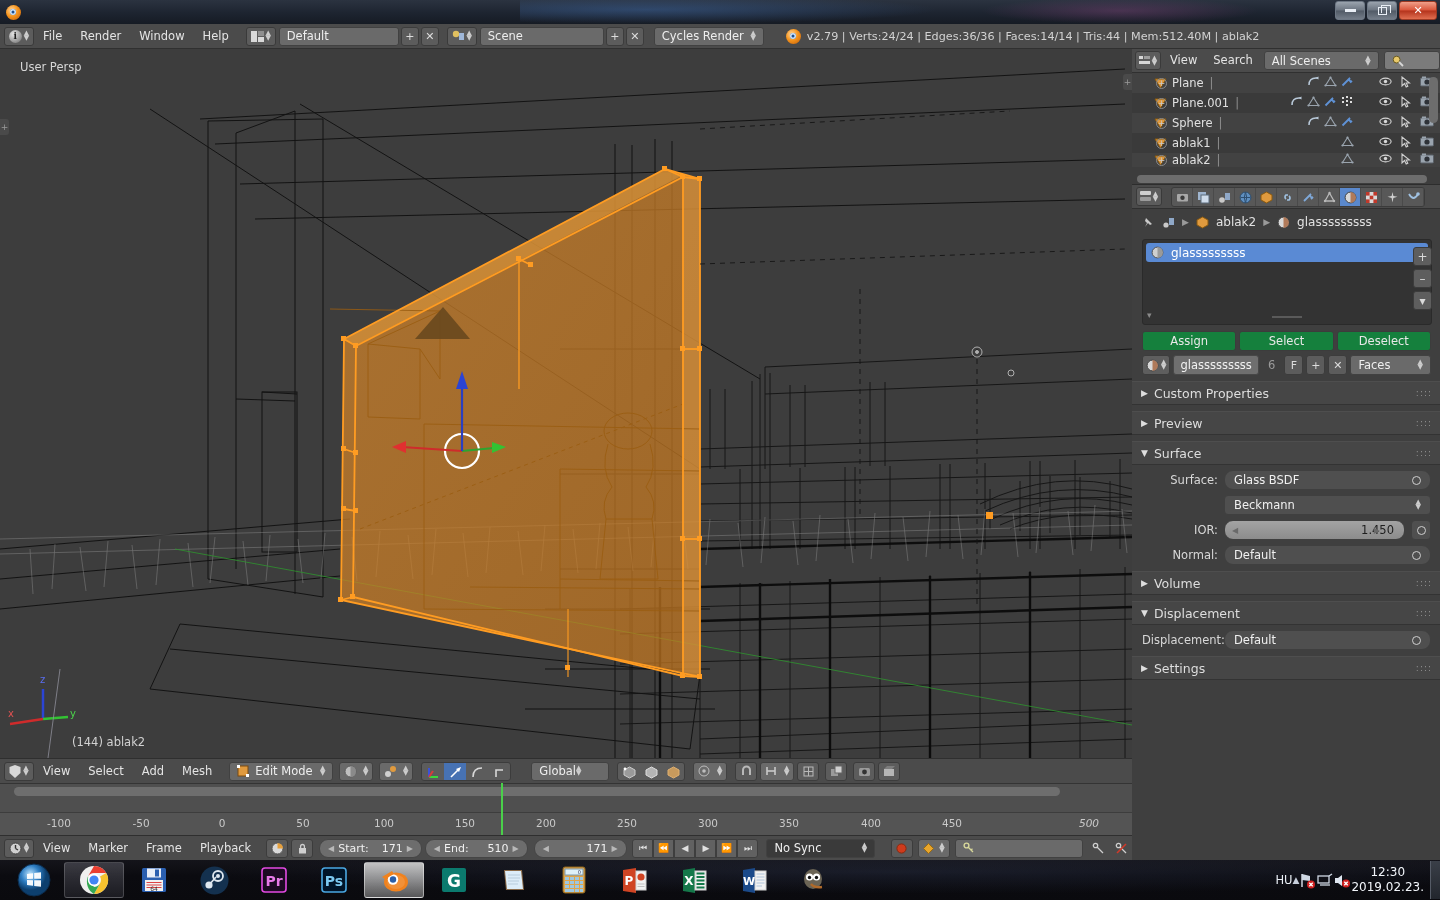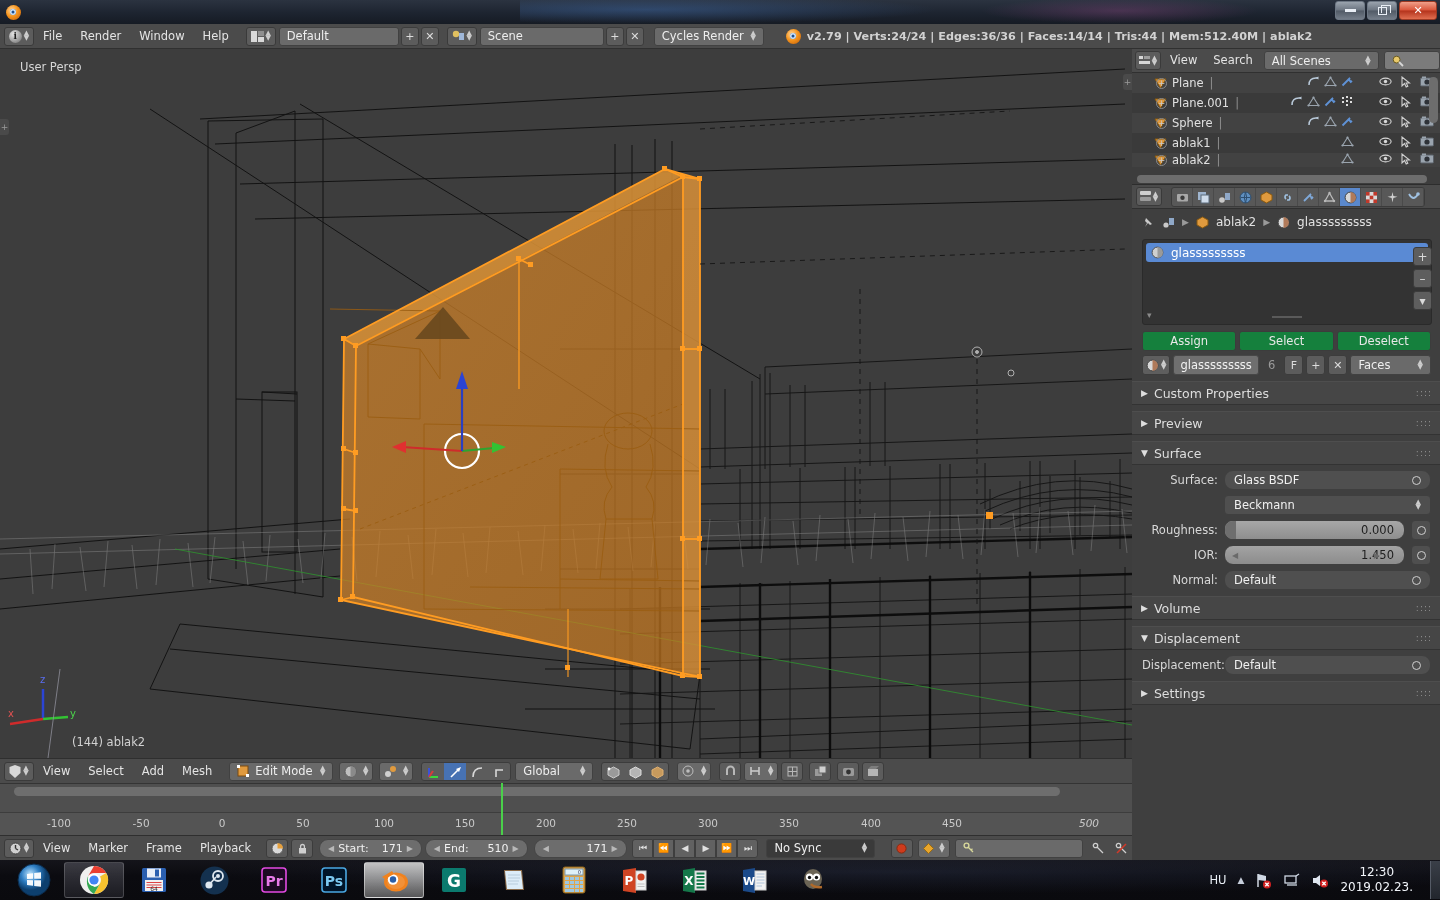--- a/index.html
+++ b/index.html
@@ -45,21 +45,21 @@
            background:radial-gradient(circle at 35% 32%, #e8e8e8, #8e8e8e 70%, #5a5a5a);
            display:flex;align-items:center;justify-content:center; color:#1d1d1d; font-size:9px;
            font-weight:bold; font-family:"DejaVu Serif", serif;}
   .updown { display:flex; flex-direction:column; line-height:5px; font-size:7px; color:#cdcdcd; }
   .menu { padding:0 9px; height:21px; line-height:21px; color:#e4e4e4; }
   .field { height:19px; background:#6a6a6a; border:1px solid #414141; border-radius:3px;
            color:#eee; font-size:11.5px; display:flex; align-items:center; padding:0 7px; }
   .smallbtn { width:18px; height:19px; background:#5c5c5c; border:1px solid #3c3c3c;
            border-radius:3px; display:flex; align-items:center; justify-content:center;
            color:#dcdcdc; font-size:11px; flex:none; }
-  .stats { color:#d2d2d2; font-size:11.2px; white-space:nowrap;font-weight:bold; }
+  .stats { color:#d2d2d2; font-size:11.2px; white-space:nowrap; }
 
   
   .viewport { position:absolute; left:0; top:49px; width:1132px; height:709px;
               background:#3d3d3d; overflow:hidden; }
   .vp-svg { position:absolute; left:0; top:0; }
   .vp-label { position:absolute; left:20px; top:11px; color:#d6d6d6; font-size:11.5px; }
   .vp-obj { position:absolute; left:72px; top:686px; color:#d2d2d2; font-size:11.5px; }
   .vp-plus { position:absolute; left:0px; top:70px; width:9px; height:16px; background:#4a4a4a;
              color:#9a9a9a; font-size:9px; text-align:center; line-height:16px;
              border-radius:0 3px 3px 0; }
@@ -170,21 +170,21 @@
              background:linear-gradient(180deg,#14141a 0%,#0b0b10 40%,#0a0a0e 100%); }
   .tb-glow { position:absolute; left:0; top:0; width:1440px; height:40px;
              background:radial-gradient(ellipse at 62% 30%, rgba(90,110,160,.16), rgba(0,0,0,0) 55%); }
   .tb-items { position:absolute; left:4px; top:0; height:40px; display:flex; align-items:center; gap:0px; }
   .tbi { width:60px; height:50px; display:flex; align-items:center; justify-content:center; position:relative; }
   .tbi.active { background:linear-gradient(180deg,rgba(225,225,225,.85),rgba(150,150,150,.55));
                 border:1px solid rgba(255,255,255,.45); border-radius:3px; height:36px; }
   .tbi.hl { background:linear-gradient(180deg,rgba(110,110,120,.45),rgba(60,60,70,.35));
                 border:1px solid rgba(255,255,255,.18); border-radius:3px; height:36px; }
   .tray { position:absolute; right:0; top:0; height:40px; display:flex; align-items:center;
-          gap:11px; padding-right:8px; color:#e9eef5; font-size:11.5px; }
+          padding-right:8px; color:#e9eef5; font-size:11.5px; }
   .clock { text-align:center; line-height:15px; font-size:12px; color:#f2f5fa; }
   .showdesk { position:absolute; right:0; top:1px; width:10px; height:38px;
               background:linear-gradient(180deg,#3a3f48,#22262d); border-left:1px solid #555b66; }
 </style>
 </head>
 <body>
 
 <div id="app">
 
   <div class="winbar">
@@ -620,21 +620,21 @@
         <svg width="13" height="13" viewBox="0 0 13 13">
             <path d="M2 11 Q2 2 11 2" stroke="#d8d8d8" stroke-width="1.6" fill="none"></path>
           </svg>
       </div>
       <div class="tg">
         <svg width="13" height="13" viewBox="0 0 13 13">
             <path d="M3 11 L3 4 L10 4" stroke="#d8d8d8" stroke-width="1.6" fill="none"></path>
           </svg>
       </div>
     </div>
-    <div class="field" style="width:78px;margin-left:4px;justify-content:space-between">
+    <div class="field" style="width:78px;margin-left:20px;">
       <span>Global</span>
       <span class="updown">
           <span>▲</span>
           <span>▼</span>
         </span>
     </div>
 
     <div style="width:8px"></div>
     <div class="grp">
       <div class="tg">
@@ -1241,30 +1241,20 @@
       <span class="plabel"></span>
       <div class="pval" style="border-radius:4px">
         <span>Beckmann</span>
         <span class="updown">
             <span>▲</span>
             <span>▼</span>
           </span>
       </div>
     </div>
     <div class="prow">
-      <span class="plabel">Roughness:</span>
-      <div class="slider">
-        <div class="fill" style="width:6%"></div>
-        <span style="position:relative">0.000</span>
-      </div>
-      <div class="dotbtn">
-          <span class="dot"></span>
-        </div>
-    </div>
-    <div class="prow">
       <span class="plabel">IOR:</span>
       <div class="slider" style="background:linear-gradient(180deg,#a3a3a3,#8c8c8c)">
         <span class="lar">◀</span>
         <span style="position:relative">1.450</span>
         <span class="rar">▶</span>
       </div>
       <div class="dotbtn">
           <span class="dot"></span>
         </div>
     </div>

